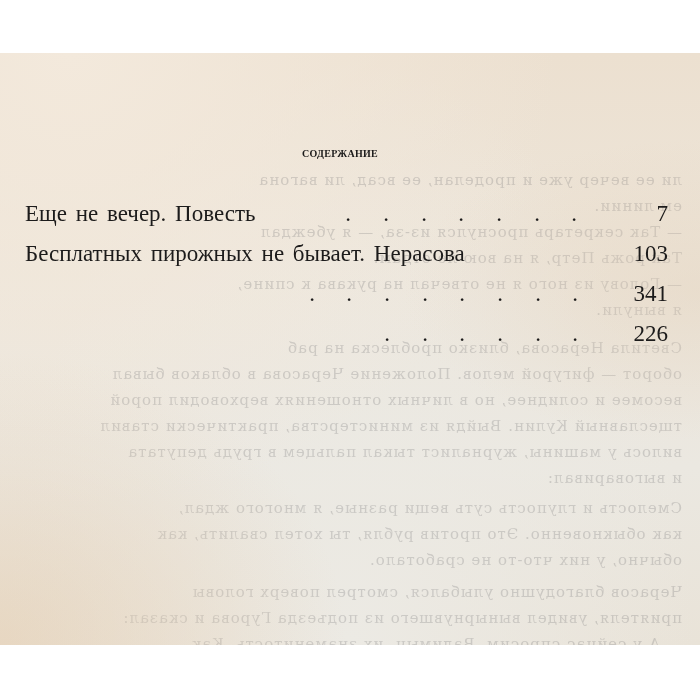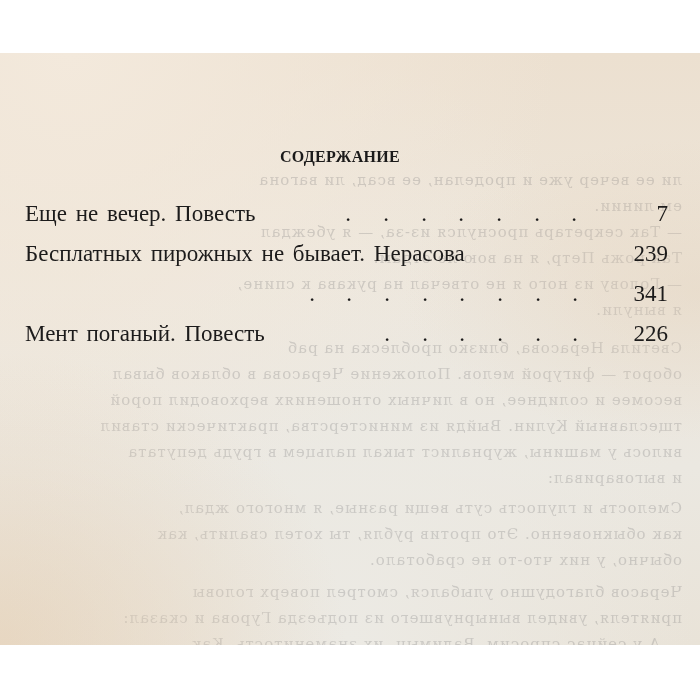--- a/index.html
+++ b/index.html
@@ -59,21 +59,21 @@
       z-index: 1;
     }
     .toc-title {
       position: absolute;
       left: 0;
       width: 680px;
       top: 95px;
       text-align: center;
       font-family: "Liberation Serif", serif;
       font-weight: bold;
-      font-size: 16px;
+      font-size: 10px;
       letter-spacing: 0.3px;
       color: #1b1a1a;
     }
     .toc-entry {
       position: absolute;
       left: 25px;
       width: 643px;
       height: 32px;
       font-family: Liberation Serif, serif;
       font-size: 23px;
@@ -143,39 +143,38 @@
         <span class="dot" style="left:433px;">.</span>
         <span class="dot" style="left:471px;">.</span>
         <span class="dot" style="left:509px;">.</span>
         <span class="dot" style="left:546px;">.</span>
       </span>
       <span class="page-num">7</span>
     </div>
 
     <div class="toc-entry" style="top:188px;">
       <span class="entry-title">Бесплатных пирожных не бывает. Нерасова</span>
-      <span class="page-num">239</span>
+      <span class="page-num">103</span>
     </div>
 
     <div class="toc-entry" style="top:228px;">
       <span class="dots">
         <span class="dot" style="left:284px;">.</span>
         <span class="dot" style="left:321px;">.</span>
         <span class="dot" style="left:359px;">.</span>
         <span class="dot" style="left:397px;">.</span>
         <span class="dot" style="left:434px;">.</span>
         <span class="dot" style="left:472px;">.</span>
         <span class="dot" style="left:510px;">.</span>
         <span class="dot" style="left:547px;">.</span>
       </span>
       <span class="page-num">341</span>
     </div>
 
     <div class="toc-entry" style="top:268px;">
-      <span class="entry-title">Мент поганый. Повесть</span>
       <span class="dots">
         <span class="dot" style="left:359px;">.</span>
         <span class="dot" style="left:397px;">.</span>
         <span class="dot" style="left:434px;">.</span>
         <span class="dot" style="left:472px;">.</span>
         <span class="dot" style="left:510px;">.</span>
         <span class="dot" style="left:547px;">.</span>
       </span>
       <span class="page-num">226</span>
     </div>

